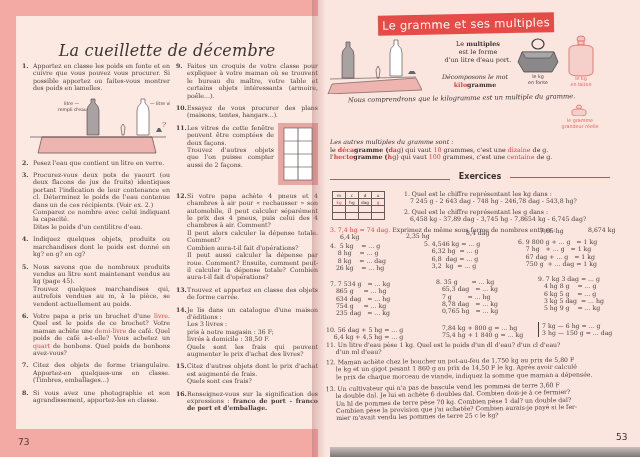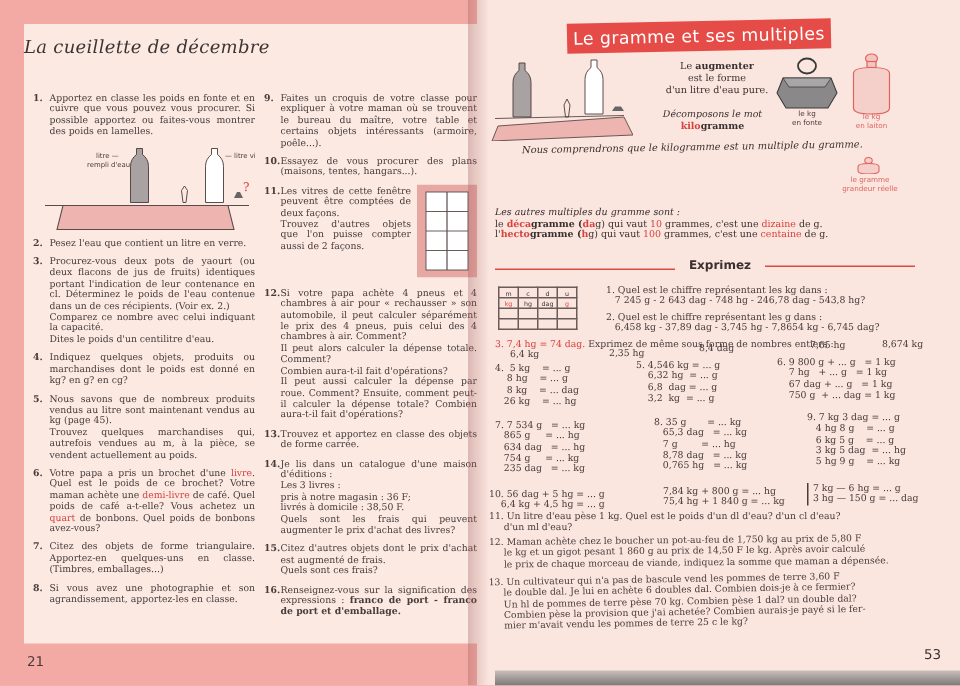--- a/index.html
+++ b/index.html
@@ -3,21 +3,21 @@
 <meta charset="utf-8">
 <style>
   * { box-sizing: border-box; margin: 0; padding: 0; }
   html, body { width: 640px; height: 457px; overflow: hidden; background: #e9a29c; }
   body { font-family: "DejaVu Serif", serif; color: #3a3030; position: relative; }
   .spread { position: absolute; inset: 0; width: 640px; height: 457px; }
 
   
   .left-page { position: absolute; left: 0; top: 0; width: 318px; height: 457px; background: #f3aaa5; }
   .left-inner { position: absolute; left: 16px; top: 16px; width: 302px; height: 413px; background: #fbe9e2; }
-  .left-title { position: absolute; left: 0; top: 8px; width: 302px; font-style: italic; font-size: 12px; color: #3c3434; letter-spacing: 0.2px; }
+  .left-title { position: absolute; left: 0; top: 25px; width: 302px; text-align: center; font-style: italic; font-size: 16px; color: #3c3434; letter-spacing: 0.2px; }
   .col { position: absolute; font-size: 6.2px; line-height: 7.4px; color: #463c3c; }
   .col-l { left: 6px; top: 46px; width: 148px; }
   .col-r { left: 160px; top: 46px; width: 142px; }
   .item { display: flex; margin-bottom: 5px; }
   .num { font-weight: bold; width: 11px; flex: none; }
   .txt { flex: 1; text-align: justify; }
   .txt p { margin: 0; }
   .red { color: #d8423e; }
   .bold { font-weight: bold; }
   .illus-balance { position: relative; height: 58px; margin: 2px 0 4px 0; }
@@ -166,39 +166,39 @@
             <p>Citez d'autres objets dont le prix d'achat est augmenté de frais.</p>
             <p>Quels sont ces frais?</p>
           </span>
         </div>
         <div class="item">
           <span class="num">16.</span>
           <span class="txt"><span>Renseignez-vous sur la signification des expressions : </span><span class="bold">franco de port - franco de port et d'emballage.</span></span>
         </div>
       </div>
     </div>
-    <div class="page-num-l">21</div>
+    <div class="page-num-l">73</div>
   </div>
 
   <div class="right-page">
     <div class="banner">Le gramme et ses multiples</div>
 
     <svg style="position:absolute;left:8px;top:36px" width="96" height="58" viewBox="0 0 96 58">
       <path d="M6 48 L90 42 L96 54 L2 58 Z" fill="#eeb5b0" stroke="#5a4a4a" stroke-width="0.6"></path>
       <line x1="4" y1="43" x2="90" y2="41" stroke="#5a4a4a" stroke-width="0.6"></line>
       <path d="M20 6 L24 6 L24 11 Q28 14 28 19 L28 42 L16 42 L16 19 Q16 14 20 11 Z" fill="#a9a2a2" stroke="#4a3a3a" stroke-width="0.6"></path>
       <path d="M68 4 L72 4 L72 9 Q76 12 76 17 L76 40 L64 40 L64 17 Q64 12 68 9 Z" fill="#fff" stroke="#4a3a3a" stroke-width="0.6"></path>
       <path d="M50 34 L52 30 L54 34 L53 42 L51 42 Z" fill="none" stroke="#4a3a3a" stroke-width="0.6"></path>
       <path d="M82 38 L90 38 L88 35 L84 35 Z" fill="#666"></path>
     </svg>
 
     <div class="kg-def">
-      <div><span>Le </span><b>augmenter</b></div>
+      <div><span>Le </span><b>multiples</b></div>
       <div>est le forme</div>
-      <div>d'un litre d'eau pure.</div>
+      <div>d'un litre d'eau port.</div>
     </div>
     <div class="decomp">
       <div class="it">Décomposons le mot</div>
       <div><b class="red">kilo</b><b>gramme</b></div>
     </div>
 
     <svg style="position:absolute;left:198px;top:38px" width="44" height="36" viewBox="0 0 44 36">
       <ellipse cx="22" cy="6" rx="6" ry="5" fill="none" stroke="#3a3a3a" stroke-width="1.2"></ellipse>
       <path d="M6 14 L38 14 L42 24 L36 34 L8 34 L2 24 Z" fill="#8a8888" stroke="#3a3a3a" stroke-width="0.7"></path>
       <path d="M6 14 L38 14 L34 20 L10 20 Z" fill="#a8a6a6" stroke="#3a3a3a" stroke-width="0.5"></path>
@@ -232,21 +232,21 @@
 
     <div class="multi">
       <div class="it">Les autres multiples du gramme sont :</div>
       <div><span>le </span><b class="red">déca</b><b>gramme (</b><b class="red">da</b><span>g) qui vaut </span><span class="red">10</span><span> grammes, c'est une </span><span class="red">dizaine</span><span> de g.</span></div>
       <div><span>l'</span><b class="red">hecto</b><b>gramme (</b><b class="red">h</b><span>g)  qui vaut </span><span class="red">100</span><span> grammes, c'est une </span><span class="red">centaine</span><span> de g.</span></div>
     </div>
 
     <div class="exo-head">
       <div class="exo-line" style="left:0;width:120px"></div>
       <div class="exo-line" style="left:180px;width:100px;top:5px"></div>
-      <div class="exo-title">Exprimez</div>
+      <div class="exo-title">Exercices</div>
     </div>
 
     <div class="table-fig">
       <table class="conv-table">
         <tbody>
             <tr>
               <td>m</td>
               <td>c</td>
               <td>d</td>
               <td>u</td>

